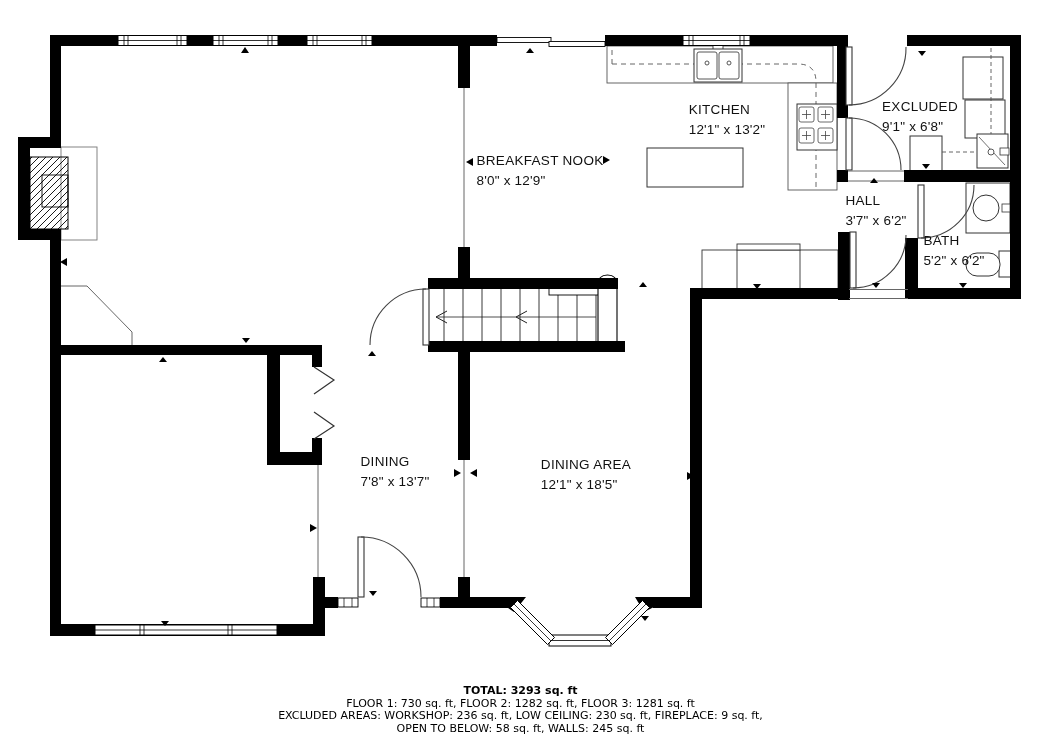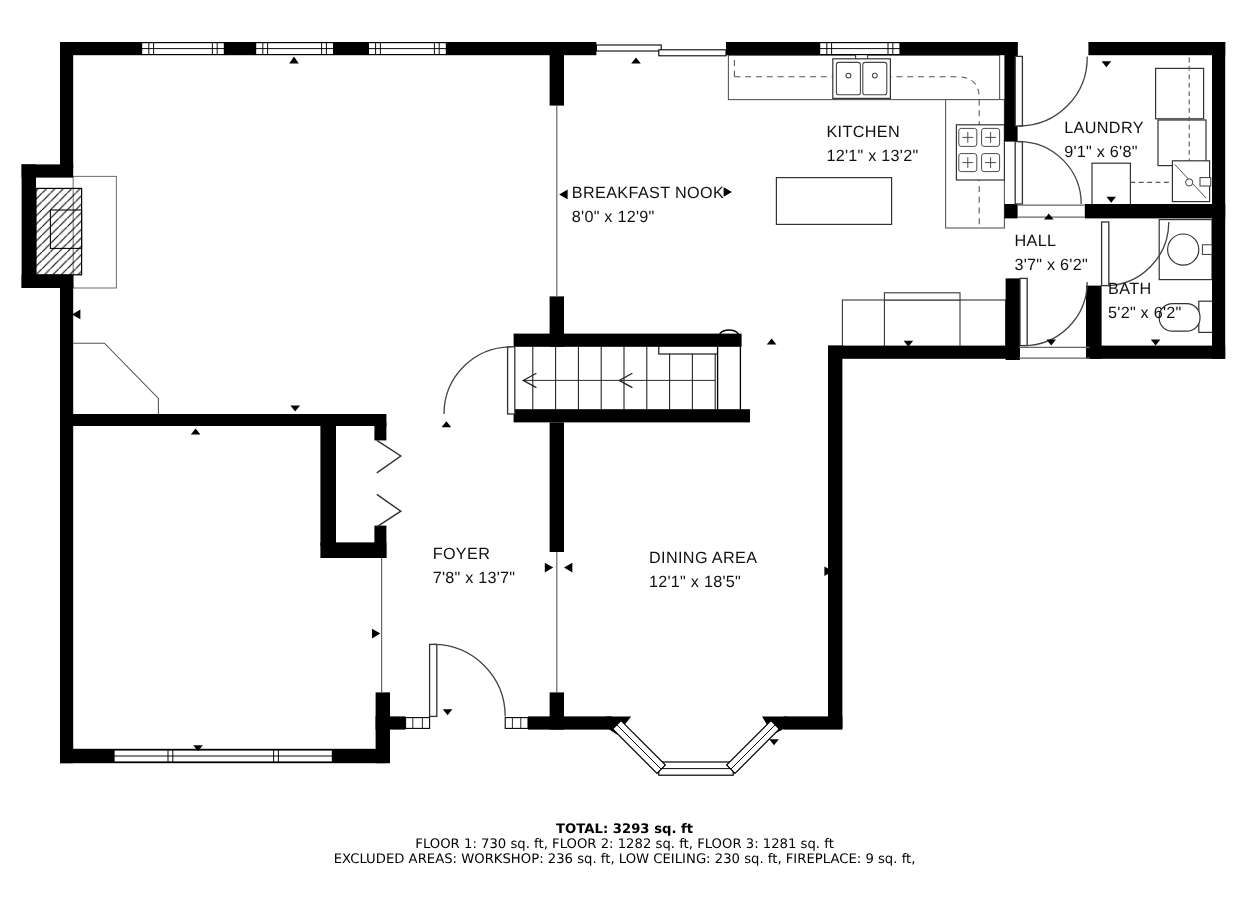--- a/index.html
+++ b/index.html
@@ -254,41 +254,42 @@
 
 <div class="room-label" style="left:540px;top:151px">
   <div>BREAKFAST NOOK</div>
   <div class="dims">8'0" x 12'9"</div>
 </div>
 <div class="room-label" style="left:727px;top:100px">
   <div>KITCHEN</div>
   <div class="dims">12'1" x 13'2"</div>
 </div>
 <div class="room-label" style="left:920px;top:97px">
-  <div>LAUNDRY</div>
+  <div>EXCLUDED</div>
   <div class="dims">9'1" x 6'8"</div>
 </div>
 <div class="room-label" style="left:876px;top:191px">
   <div>HALL</div>
   <div class="dims">3'7" x 6'2"</div>
 </div>
 <div class="room-label" style="left:954px;top:231px">
   <div>BATH</div>
   <div class="dims">5'2" x 6'2"</div>
 </div>
 <div class="room-label" style="left:395px;top:452px">
-  <div>FOYER</div>
+  <div>DINING</div>
   <div class="dims">7'8" x 13'7"</div>
 </div>
 <div class="room-label" style="left:586px;top:455px">
   <div>DINING AREA</div>
   <div class="dims">12'1" x 18'5"</div>
 </div>
 
 <div class="footer">
   <div class="total">TOTAL: 3293 sq. ft</div>
   <div>FLOOR 1: 730 sq. ft, FLOOR 2: 1282 sq. ft, FLOOR 3: 1281 sq. ft</div>
   <div>EXCLUDED AREAS: WORKSHOP: 236 sq. ft, LOW CEILING: 230 sq. ft, FIREPLACE: 9 sq. ft,</div>
+  <div>OPEN TO BELOW: 58 sq. ft, WALLS: 245 sq. ft</div>
 </div>
 
 <div class="watermark">MLS Now</div>
 
 </div>
 
 </body></html>

